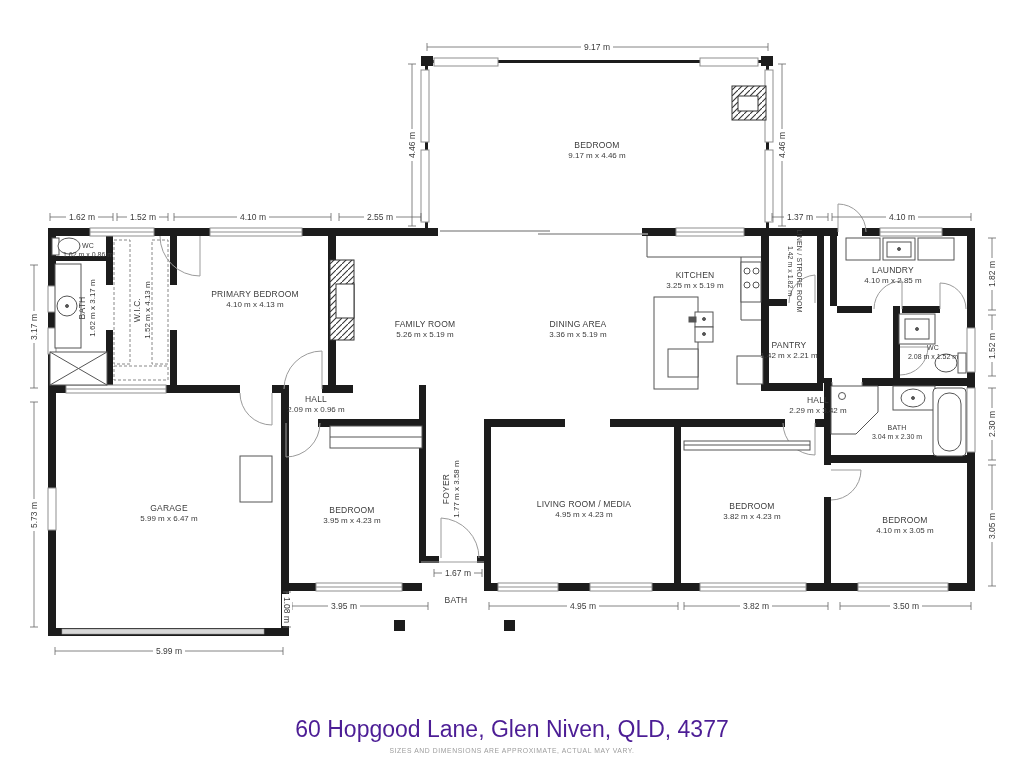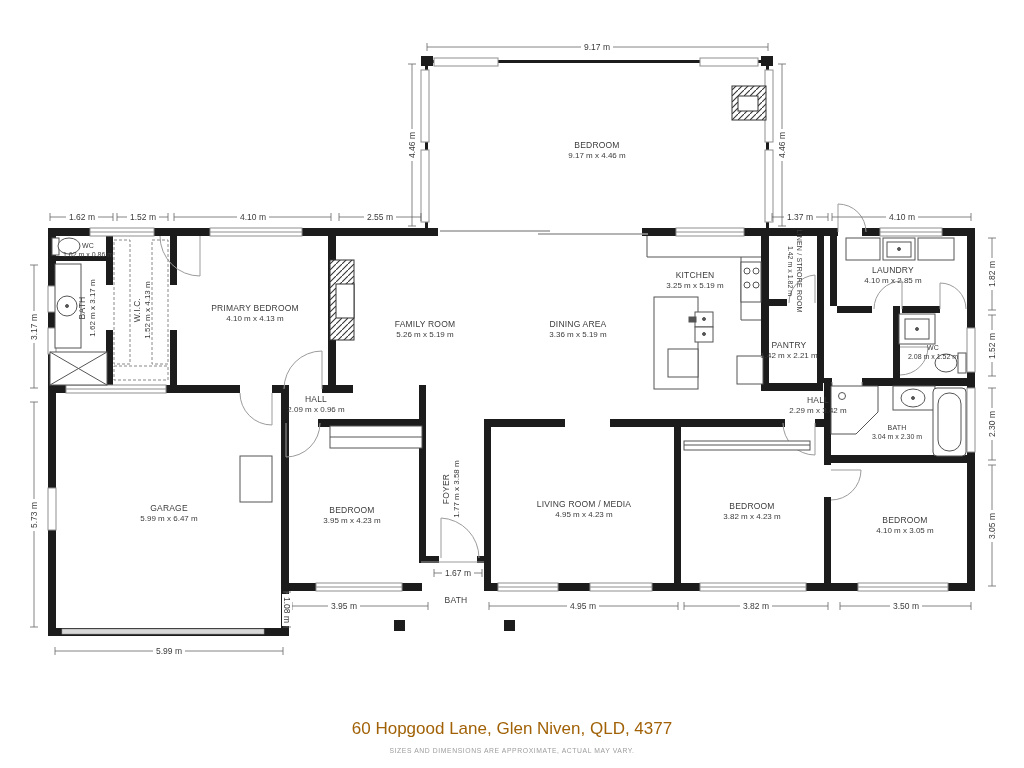--- a/index.html
+++ b/index.html
@@ -12,21 +12,21 @@
   .room .d{font-size:8px;}
   .room.vert{transform:translate(-50%,-50%) rotate(-90deg);}
   .room.vert90{transform:translate(-50%,-50%) rotate(90deg);}
   .room.small .n{font-size:7px;}
   .room.small .d{font-size:7px;}
   .dim{position:absolute;transform:translate(-50%,-50%);font-size:8.5px;color:#3b3b3b;
        background:#fff;padding:0 3px;white-space:nowrap;z-index:4;}
   .dim.vert{transform:translate(-50%,-50%) rotate(-90deg);}
   .dim.vert90{transform:translate(-50%,-50%) rotate(90deg);}
   .title{position:absolute;left:50%;top:729px;transform:translate(-50%,-50%);
-         font-size:17px;color:#a16207;white-space:nowrap;z-index:5;}
+         font-size:23px;color:#4c1d95;white-space:nowrap;z-index:5;}
   .disclaimer{position:absolute;left:50%;top:750px;transform:translate(-50%,-50%);
          font-size:6.8px;color:#9c9c9c;letter-spacing:.6px;white-space:nowrap;z-index:5;}
 </style>
 </head>
 <body>
 
 <div class="plan">
 
 <svg width="1024" height="768" viewBox="0 0 1024 768">
   <defs>
@@ -294,21 +294,21 @@
   <div class="d">1.62 m x 0.86 m</div>
 </div>
 <div class="room vert" style="left:88px;top:308px">
   <div class="n">BATH</div>
   <div class="d">1.62 m x 3.17 m</div>
 </div>
 <div class="room vert" style="left:143px;top:310px">
   <div class="n">W.I.C.</div>
   <div class="d">1.52 m x 4.13 m</div>
 </div>
-<div class="room" style="left:255px;top:314px">
+<div class="room" style="left:255px;top:300px">
   <div class="n">PRIMARY BEDROOM</div>
   <div class="d">4.10 m x 4.13 m</div>
 </div>
 <div class="room" style="left:425px;top:330px">
   <div class="n">FAMILY ROOM</div>
   <div class="d">5.26 m x 5.19 m</div>
 </div>
 <div class="room" style="left:578px;top:330px">
   <div class="n">DINING AREA</div>
   <div class="d">3.36 m x 5.19 m</div>

